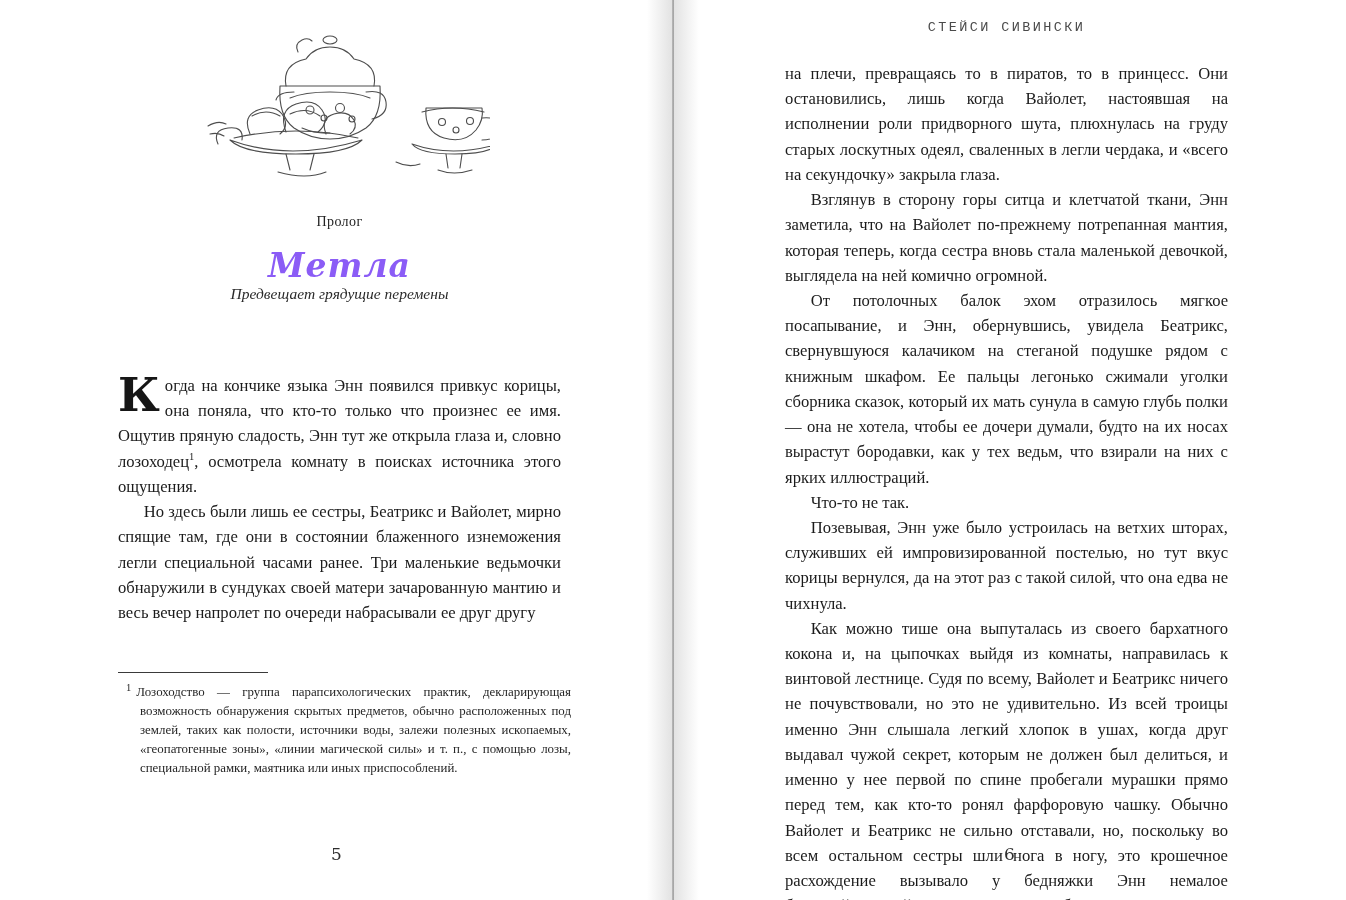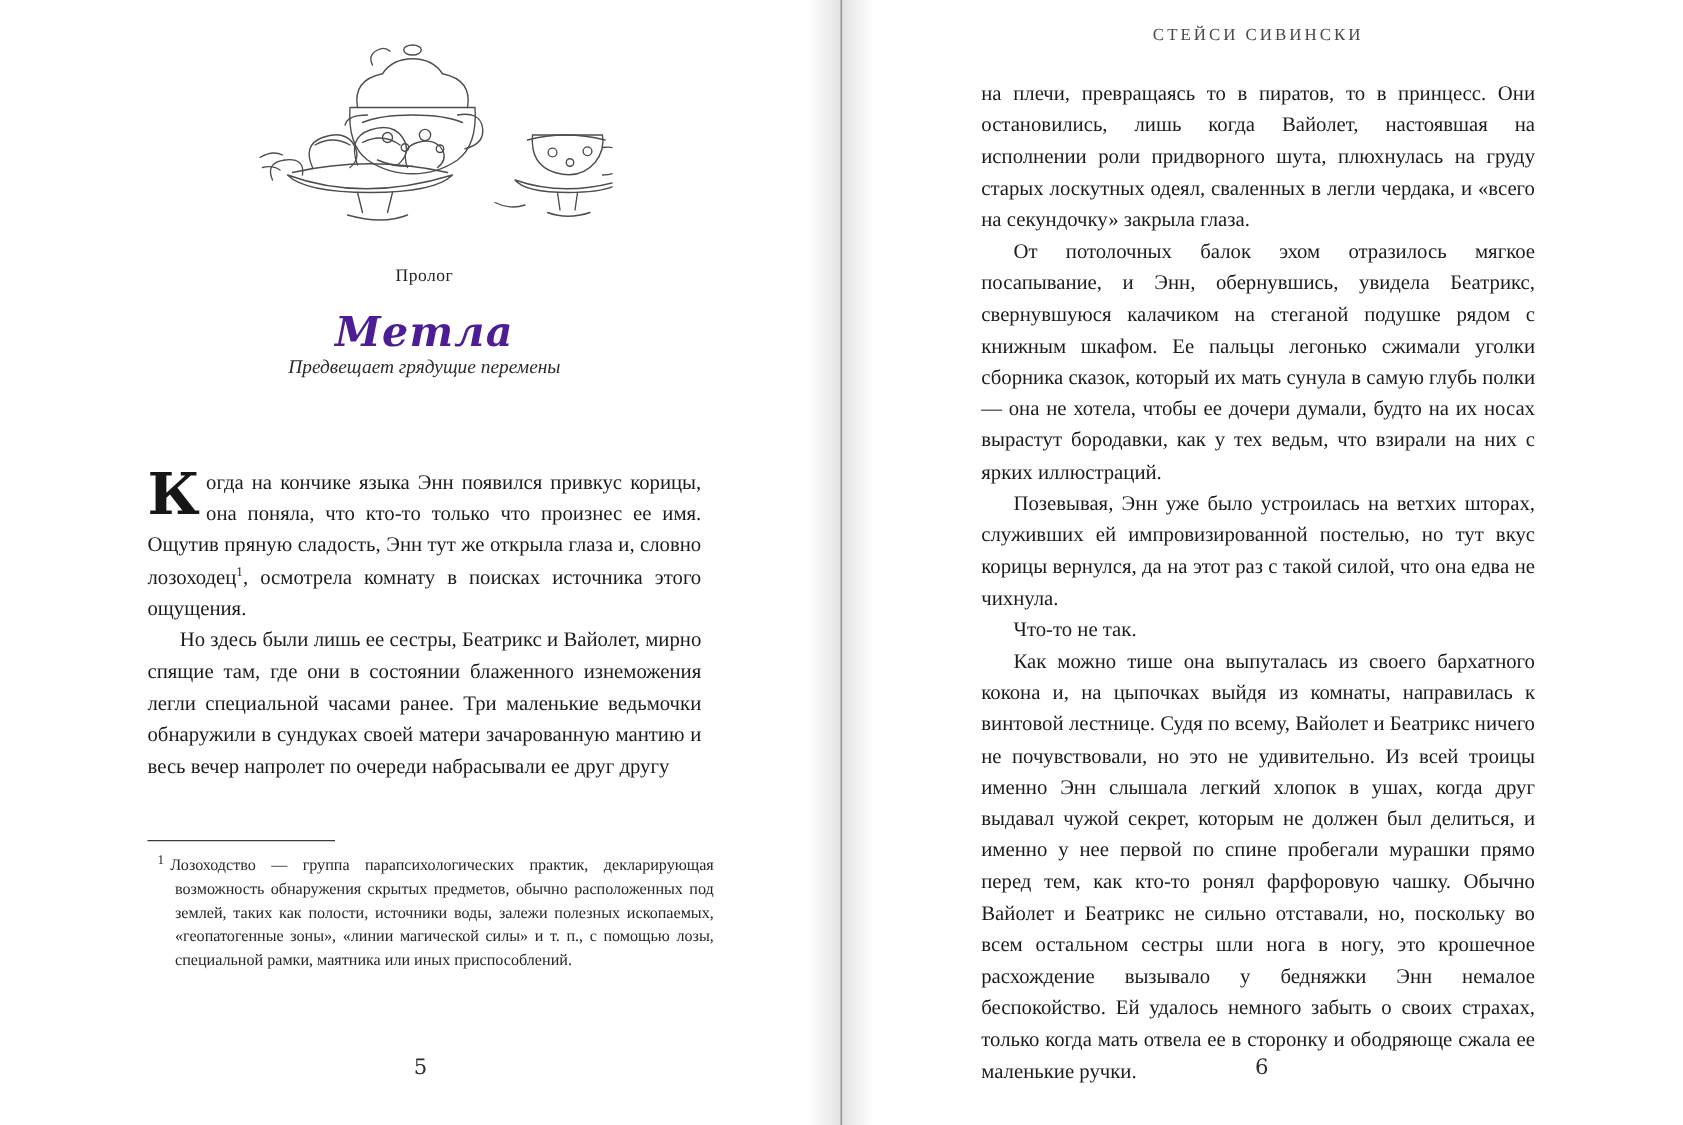--- a/index.html
+++ b/index.html
@@ -58,21 +58,21 @@
   }
 
   
   .running-head {
     text-align: center;
     font-size: 13.5px;
     letter-spacing: 2.4px;
     color: #4a4a4a;
     padding-top: 20px;
     text-transform: uppercase;
-    font-family: Liberation Serif, serif;
+    font-family: Liberation Mono, monospace;
   }
 
   
   .ornament {
     margin: 22px auto 0;
     width: 300px;
     height: 170px;
     display: block;
   }
 
@@ -81,21 +81,21 @@
     text-align: center;
     font-size: 14px;
     margin-top: 22px;
     color: #232323;
     letter-spacing: .4px;
   }
   .chapter-title {
     text-align: center;
     font-size: 33px;
     margin-top: 16px;
-    color: #4c1d95;
+    color: #8b5cf6;
     font-family: "DejaVu Serif", serif;
     font-style: italic;
     font-weight: 700;
     letter-spacing: 1px;
   }
   .chapter-subtitle {
     text-align: center;
     font-size: 15.5px;
     font-style: italic;
     color: #2a2a2a;
@@ -246,23 +246,24 @@
     <div class="edge-shadow-left"></div>
   </div>
 
   <div class="gutter"></div>
 
   <div class="page page-right">
     <div class="running-head">СТЕЙСИ СИВИНСКИ</div>
 
     <div class="body-text body-right">
       <p class="first">на плечи, превращаясь то в пиратов, то в принцесс. Они остановились, лишь когда Вайолет, настоявшая на исполнении роли придворного шута, плюхнулась на груду старых лоскутных одеял, сваленных в легли чердака, и «всего на секундочку» закрыла глаза.</p>
+      <p>Взглянув в сторону горы ситца и клетчатой ткани, Энн заметила, что на Вайолет по-прежнему потрепанная мантия, которая теперь, когда сестра вновь стала маленькой девочкой, выглядела на ней комично огромной.</p>
       <p>От потолочных балок эхом отразилось мягкое посапывание, и Энн, обернувшись, увидела Беатрикс, свернувшуюся калачиком на стеганой подушке рядом с книжным шкафом. Ее пальцы легонько сжимали уголки сборника сказок, который их мать сунула в самую глубь полки — она не хотела, чтобы ее дочери думали, будто на их носах вырастут бородавки, как у тех ведьм, что взирали на них с ярких иллюстраций.</p>
+      <p>Что-то не так.</p>
       <p>Позевывая, Энн уже было устроилась на ветхих шторах, служивших ей импровизированной постелью, но тут вкус корицы вернулся, да на этот раз с такой силой, что она едва не чихнула.</p>
-      <p>Что-то не так.</p>
       <p>Как можно тише она выпуталась из своего бархатного кокона и, на цыпочках выйдя из комнаты, направилась к винтовой лестнице. Судя по всему, Вайолет и Беатрикс ничего не почувствовали, но это не удивительно. Из всей троицы именно Энн слышала легкий хлопок в ушах, когда друг выдавал чужой секрет, которым не должен был делиться, и именно у нее первой по спине пробегали мурашки прямо перед тем, как кто-то ронял фарфоровую чашку. Обычно Вайолет и Беатрикс не сильно отставали, но, поскольку во всем остальном сестры шли нога в ногу, это крошечное расхождение вызывало у бедняжки Энн немалое беспокойство. Ей удалось немного забыть о своих страхах, только когда мать отвела ее в сторонку и ободряюще сжала ее маленькие ручки.</p>
     </div>
 
     <div class="folio">6</div>
     <div class="edge-shadow-right"></div>
   </div>
 
 </div>
 
 </body></html>

